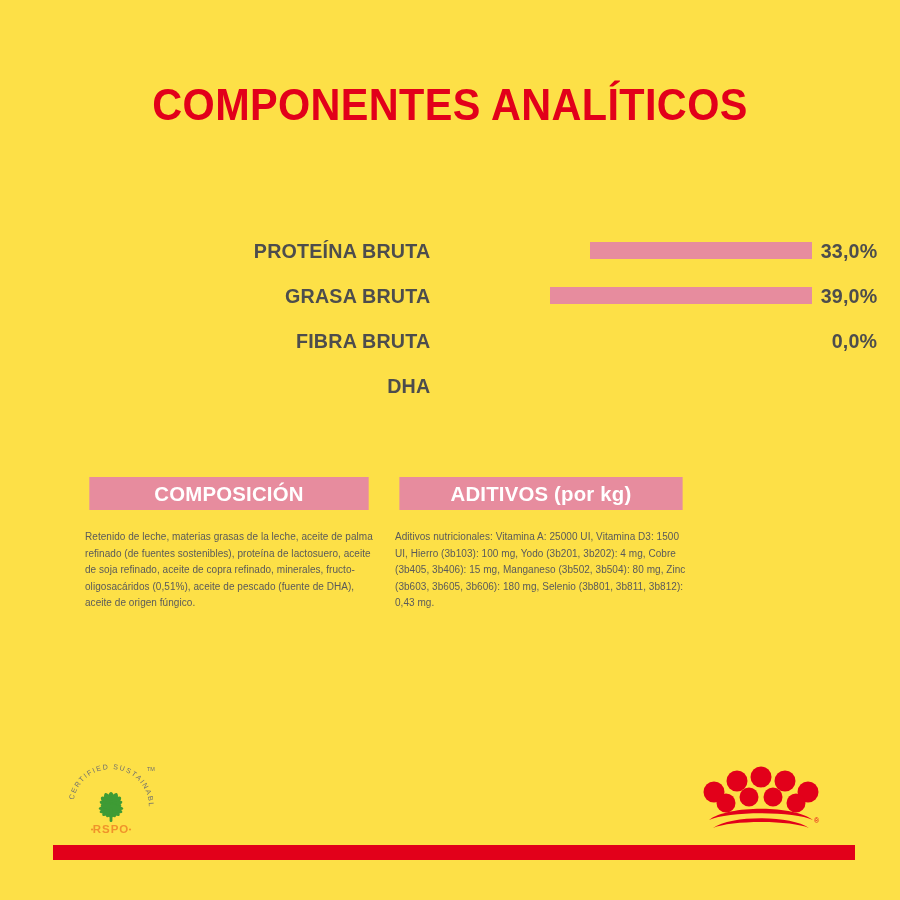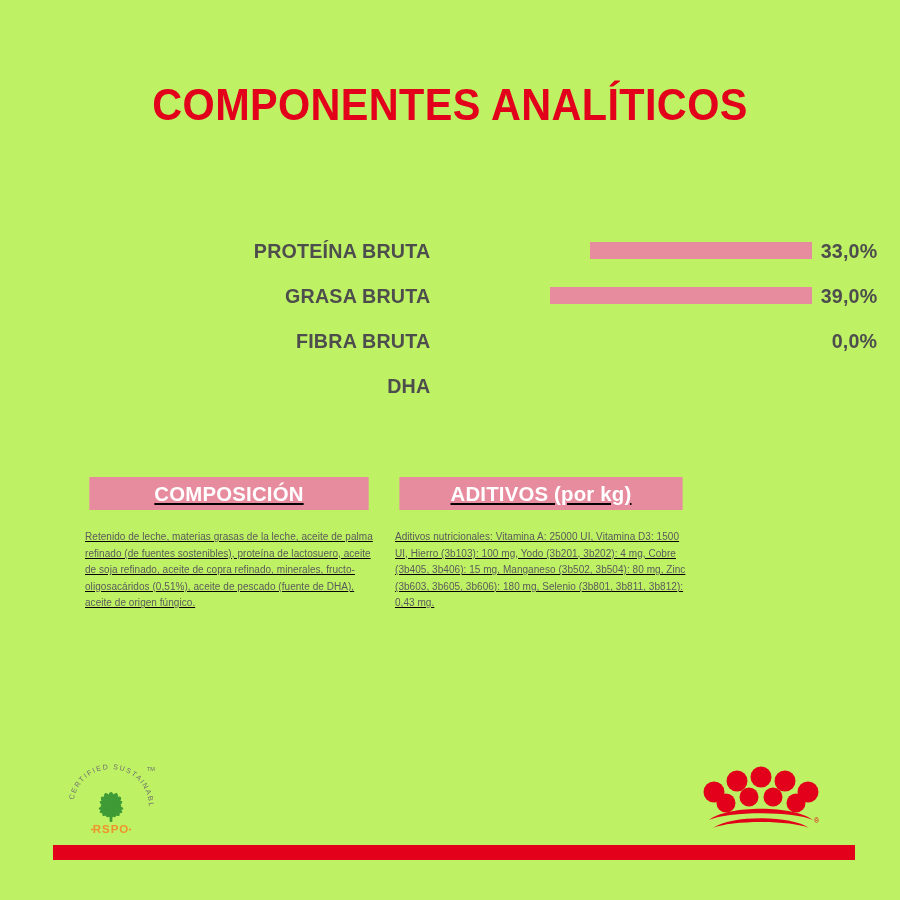--- a/index.html
+++ b/index.html
@@ -8,21 +8,21 @@
     width: 900px;
     height: 900px;
     background: #ffffff;
     font-family: "Liberation Sans", sans-serif;
   }
 
   #page {
     position: relative;
     width: 900px;
     height: 900px;
-    background: #bef264;
+    background: #fde047;
     overflow: hidden;
   }
 
   
   #title {
     position: absolute;
     top: 79px;
     left: 0;
     width: 900px;
     text-align: center;
@@ -104,21 +104,20 @@
 
   
   #columns {
     position: absolute;
     top: 477px;
     left: 0;
     width: 762px;
     display: flex;
     gap: 3px;
     padding: 0 75px 0 85px;
-    text-decoration: underline;
   }
 
   .col { width: 360px; }
   .col.right { width: 365px; margin-left: 19px; }
 
   .col-head {
     background: #E78C9E;
     color: #ffffff;
     height: 33px;
     line-height: 33px;

